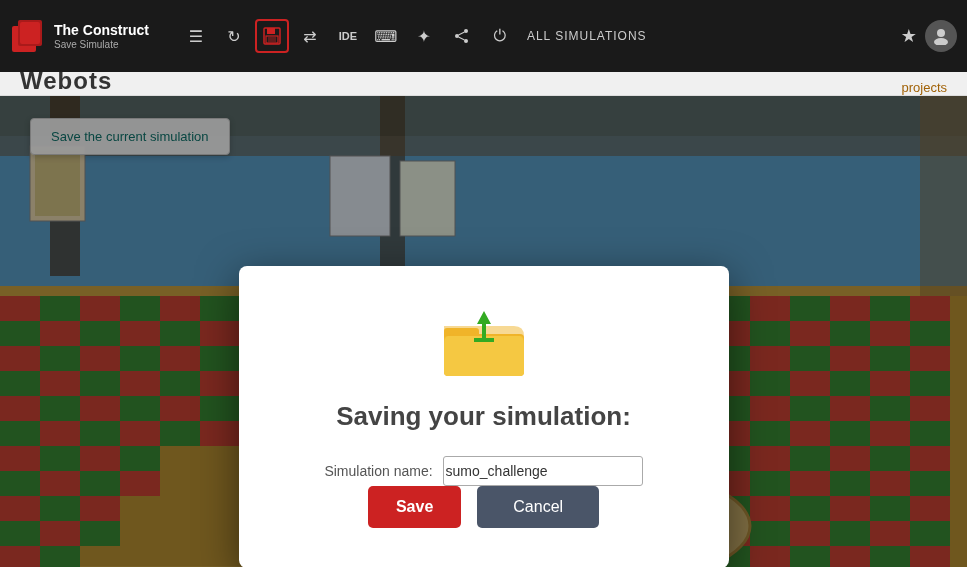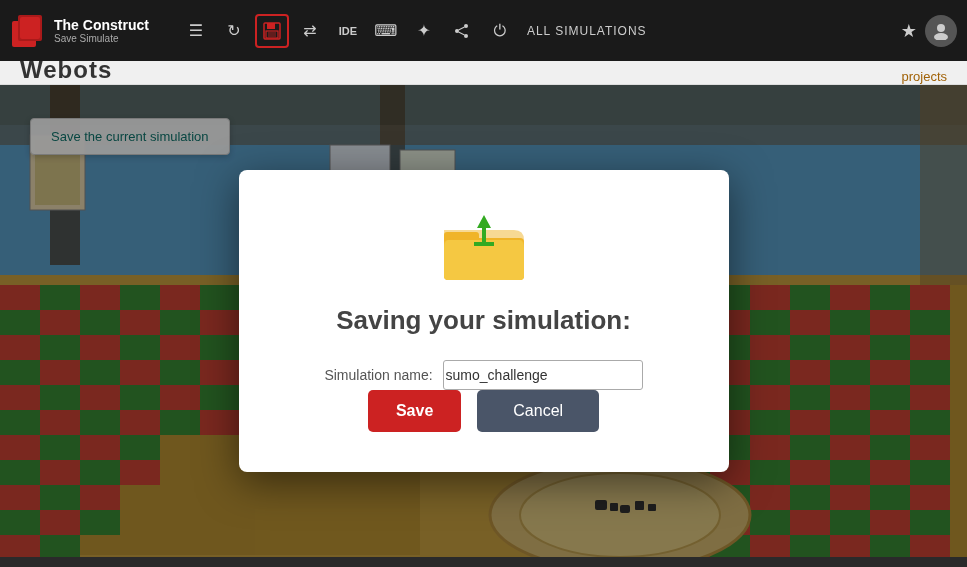--- a/index.html
+++ b/index.html
@@ -8,21 +8,21 @@
       height: 567px;
       overflow: hidden;
       font-family: Arial, sans-serif;
       background: #2a2a2a;
       position: relative;
     }
 
     
     .header {
       width: 100%;
-      height: 61px;
+      height: 72px;
       background: #1a1a1a;
       display: flex;
       align-items: center;
       padding: 0 10px;
       gap: 10px;
       position: relative;
       z-index: 1;
     }
     .logo-area {
       display: flex;
@@ -173,21 +173,21 @@
     }
 
     
     .modal-overlay {
       position: absolute;
       top: 0; left: 0;
       width: 100%;
       height: 100%;
       background: rgba(0,0,0,0.4);
       display: flex;
-      align-items: center;
+      align-items: flex-end;
       justify-content: center;
       z-index: 100;
     }
     .modal {
       background: white;
       border-radius: 8px;
       padding: 40px;
       width: 490px;
       display: flex;
       flex-direction: column;

